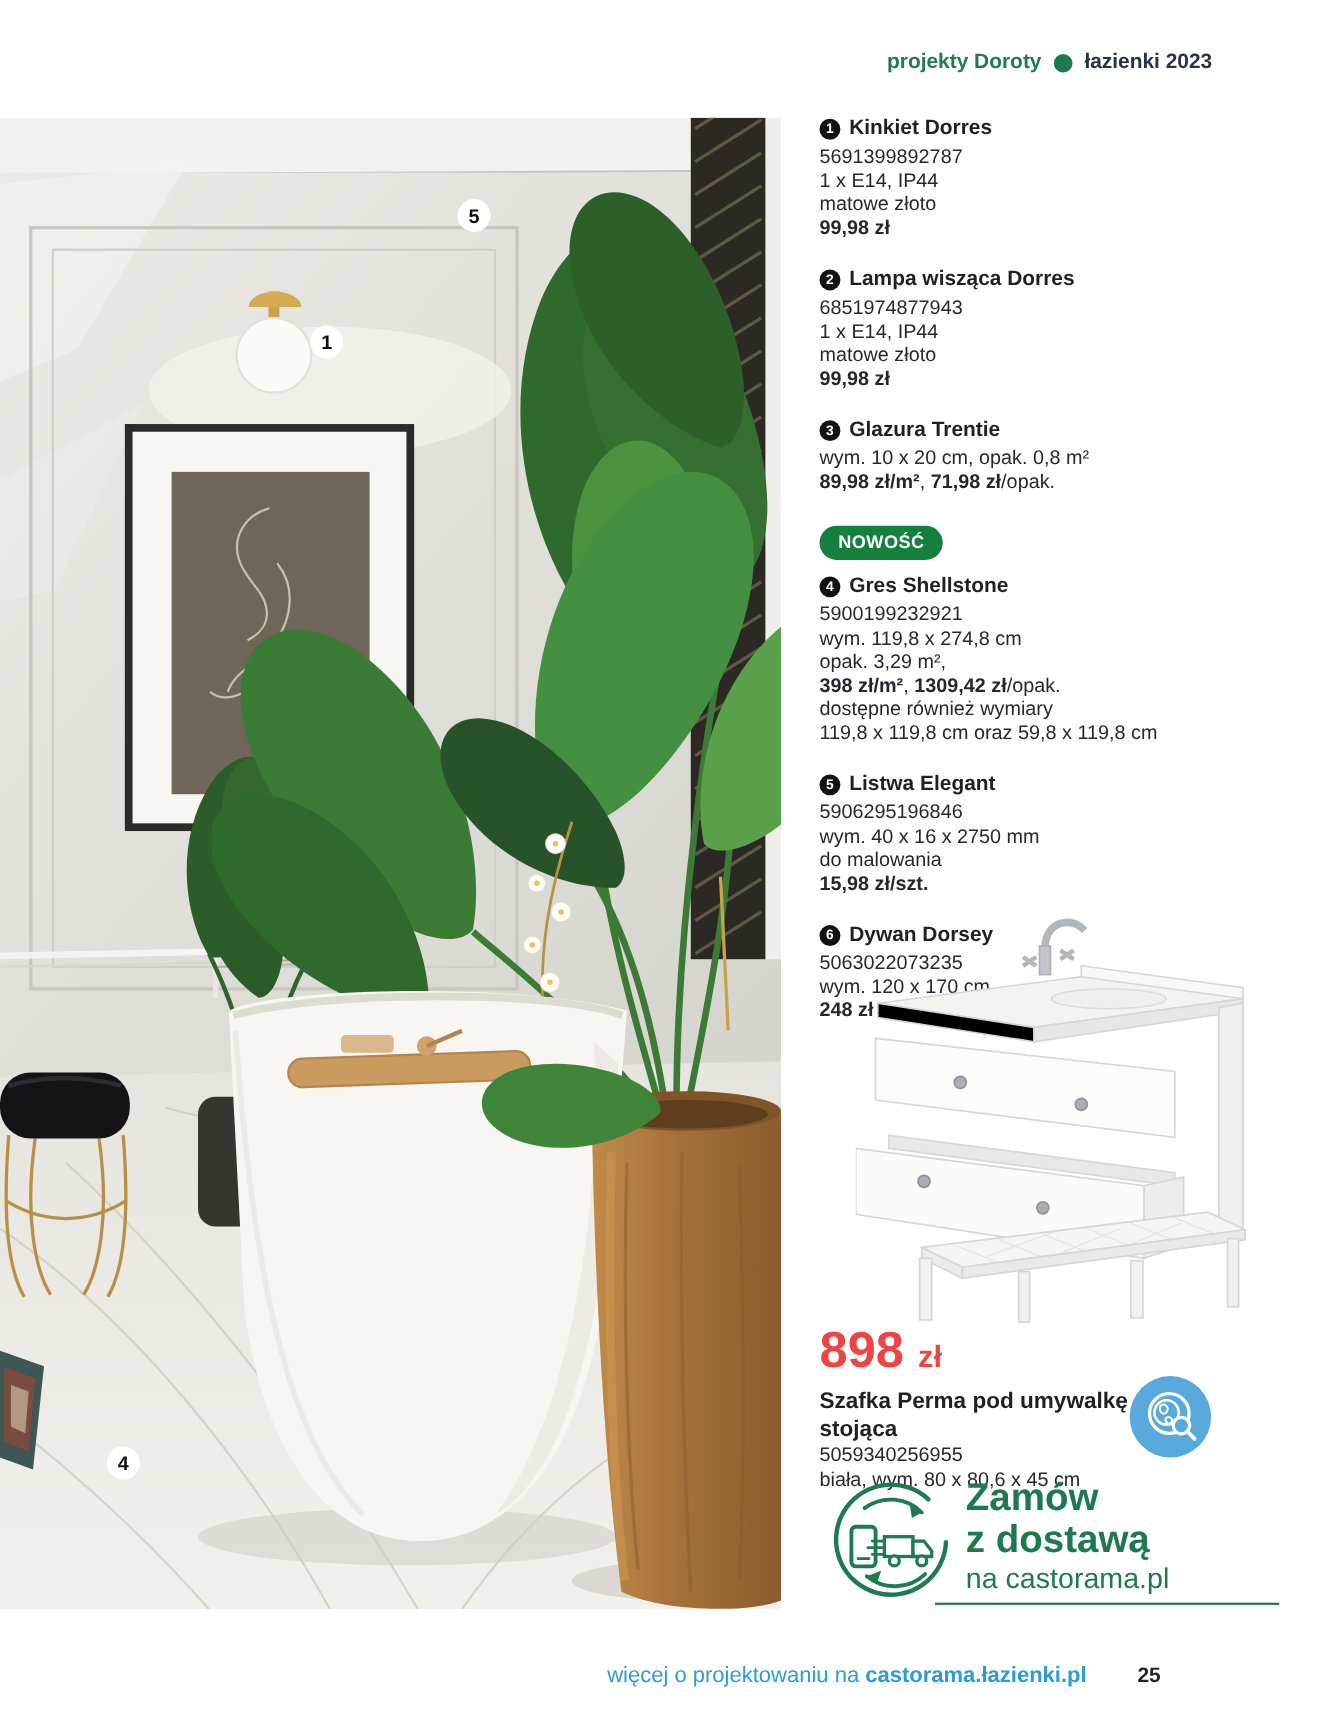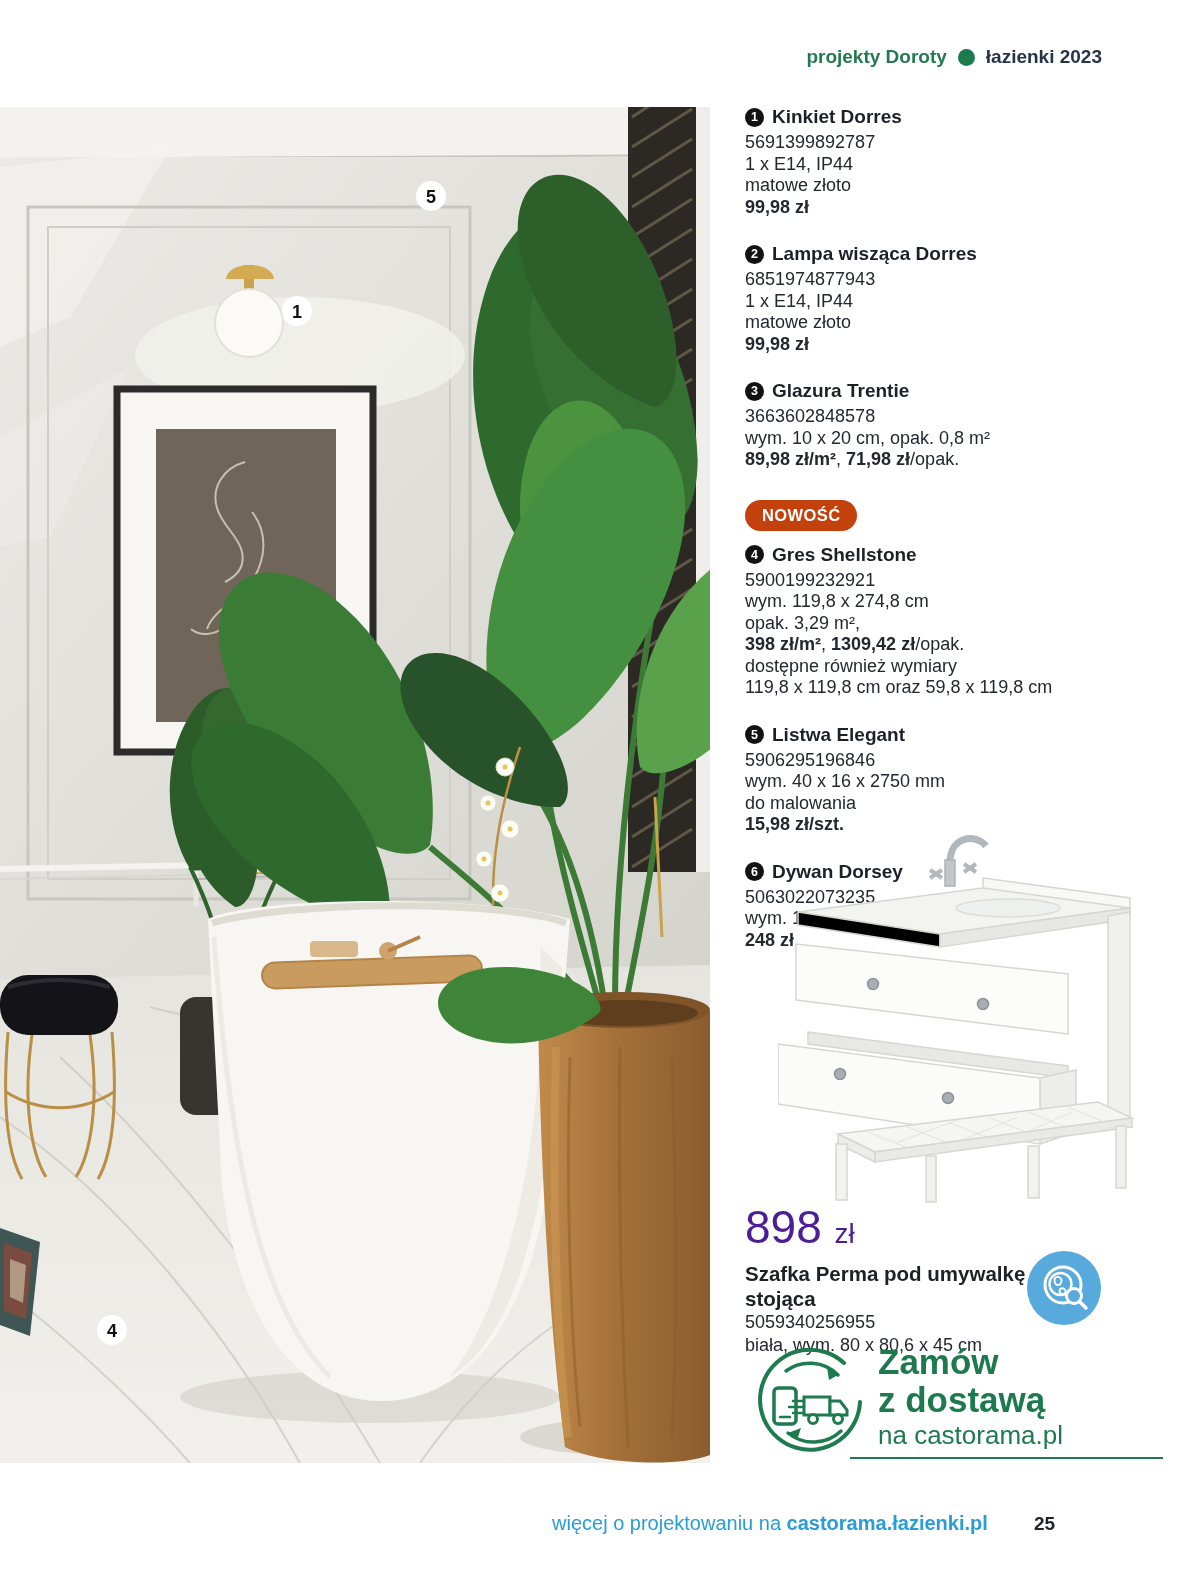--- a/index.html
+++ b/index.html
@@ -17,26 +17,26 @@
   .photo svg{display:block;}
 
   
   .products{position:absolute;left:745px;top:106px;width:420px;}
   .product{margin-bottom:25px;}
   .p-title{display:flex;align-items:center;gap:8px;font-size:19px;font-weight:bold;color:#1d2127;margin-bottom:4px;}
   .p-num{width:19px;height:19px;border-radius:50%;background:#121212;color:#fff;font-size:12.5px;font-weight:bold;display:inline-flex;align-items:center;justify-content:center;flex:none;}
   .p-line{font-size:18px;line-height:21.5px;color:#24282e;}
   .p-price{font-weight:bold;}
   .b{font-weight:bold;} .r{font-weight:normal;}
-  .new-badge{display:inline-block;background:#c2410c;color:#fff;font-weight:bold;font-size:16.5px;letter-spacing:.4px;padding:6px 17px;border-radius:18px;margin:4px 0 13px 0;}
+  .new-badge{display:inline-block;background:#15803d;color:#fff;font-weight:bold;font-size:16.5px;letter-spacing:.4px;padding:6px 17px;border-radius:18px;margin:4px 0 13px 0;}
 
   
   .vanity{position:absolute;left:778px;top:820px;width:382px;height:402px;}
   .featured{position:absolute;left:745px;top:1203px;width:290px;}
-  .f-price{font-size:46px;font-weight:normal;color:#4c1d95;line-height:48px;}
+  .f-price{font-size:46px;font-weight:bold;color:#ef4444;line-height:48px;}
   .f-price .zl{font-size:28px;}
   .f-title{font-size:20.5px;font-weight:bold;line-height:25px;color:#1d2127;margin-top:3px;}
   .f-line{font-size:18px;line-height:23px;color:#24282e;}
   .blue-icon{position:absolute;left:1026px;top:1250px;width:76px;height:76px;}
 
   
   .order{position:absolute;left:748px;top:1341px;width:415px;height:125px;}
   .order .o-icon{position:absolute;left:0;top:0;width:122px;height:122px;}
   .order .o-text{position:absolute;left:130px;top:2px;}
   .o1{font-size:35px;font-weight:bold;color:#1d7a4e;line-height:38px;}
@@ -304,21 +304,20 @@
       <div class="p-line">1 x E14, IP44</div>
       <div class="p-line">matowe złoto</div>
       <div class="p-line p-price"><span class="b">99,98 zł</span></div>
     </div>
 
     <div class="product">
       <div class="p-title">
         <span class="p-num">3</span>
         <span>Glazura Trentie</span>
       </div>
-      <div class="p-line">3663602848578</div>
       <div class="p-line">wym. 10 x 20 cm, opak. 0,8 m²</div>
       <div class="p-line">
         <span class="b">89,98 zł/m²</span><span class="r">, </span><span class="b">71,98 zł</span><span class="r">/opak.</span>
       </div>
     </div>
 
     <div class="new-badge">NOWOŚĆ</div>
 
     <div class="product">
       <div class="p-title">

